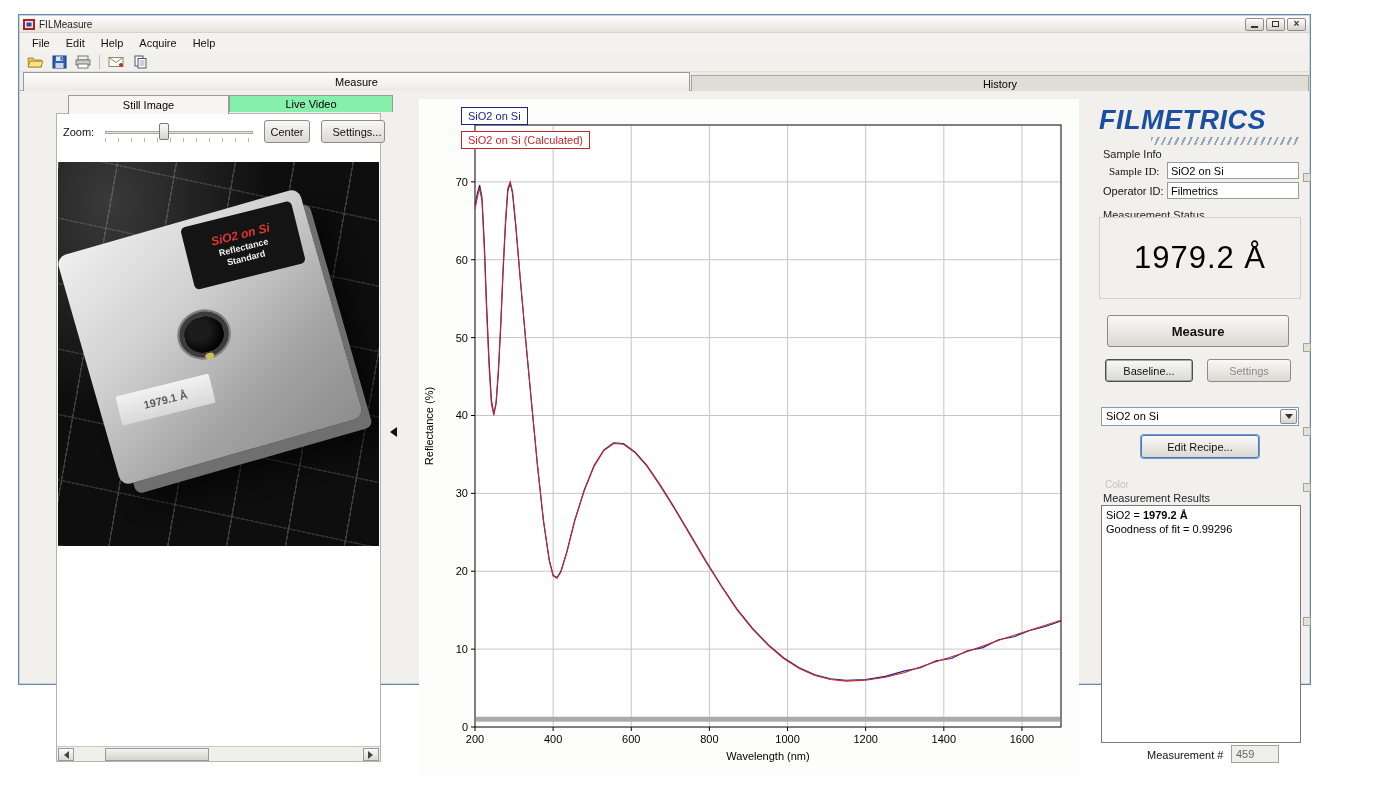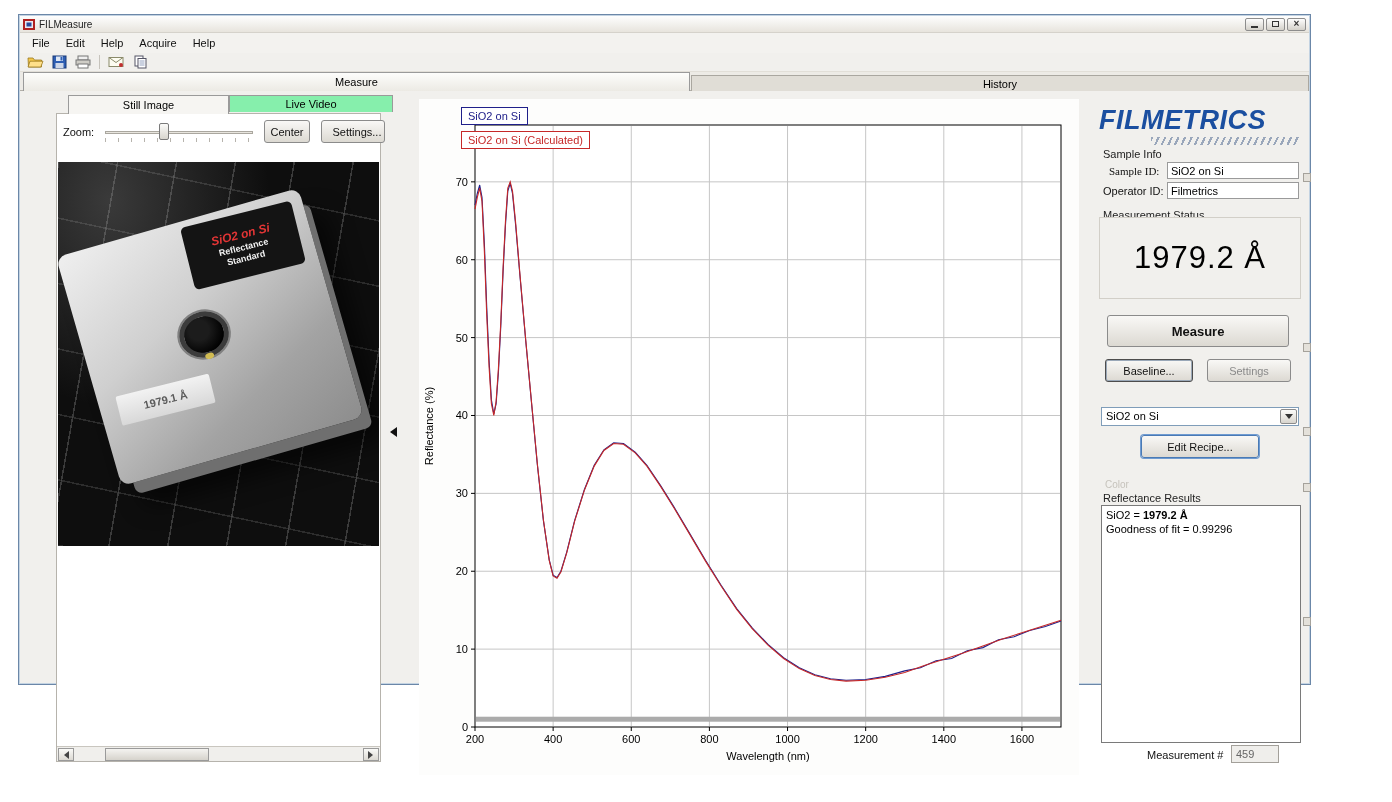--- a/index.html
+++ b/index.html
@@ -294,21 +294,21 @@
       <div class="combo-btn">
           <div class="tri-down"></div>
         </div>
     </div>
     <div class="btn btn-focus abs" style="left:1122px;top:420px;width:118px;height:23px;">
       <span>Edit Recipe...</span>
     </div>
 
     <span class="abs faint" style="left:1086px;top:464px;">Color</span>
 
-    <span class="abs group-title" style="left:1084px;top:477px;">Reflectance Results</span>
+    <span class="abs group-title" style="left:1084px;top:477px;">Measurement Results</span>
     <div class="results-box" style="left:1082px;top:490px;width:200px;height:238px;">
       <div>
         <span>SiO2 = </span><span style="font-weight:bold;">1979.2 Å</span>
       </div>
       <div>Goodness of fit = 0.99296</div>
     </div>
 
     <span class="abs label" style="left:1128px;top:734px;">Measurement #</span>
     <div class="abs" style="left:1212px;top:730px;width:48px;height:18px;background:#efeeeb;border:1px solid #a3a09a;font-size:11px;color:#666;padding:2px 4px;">459</div>
 

